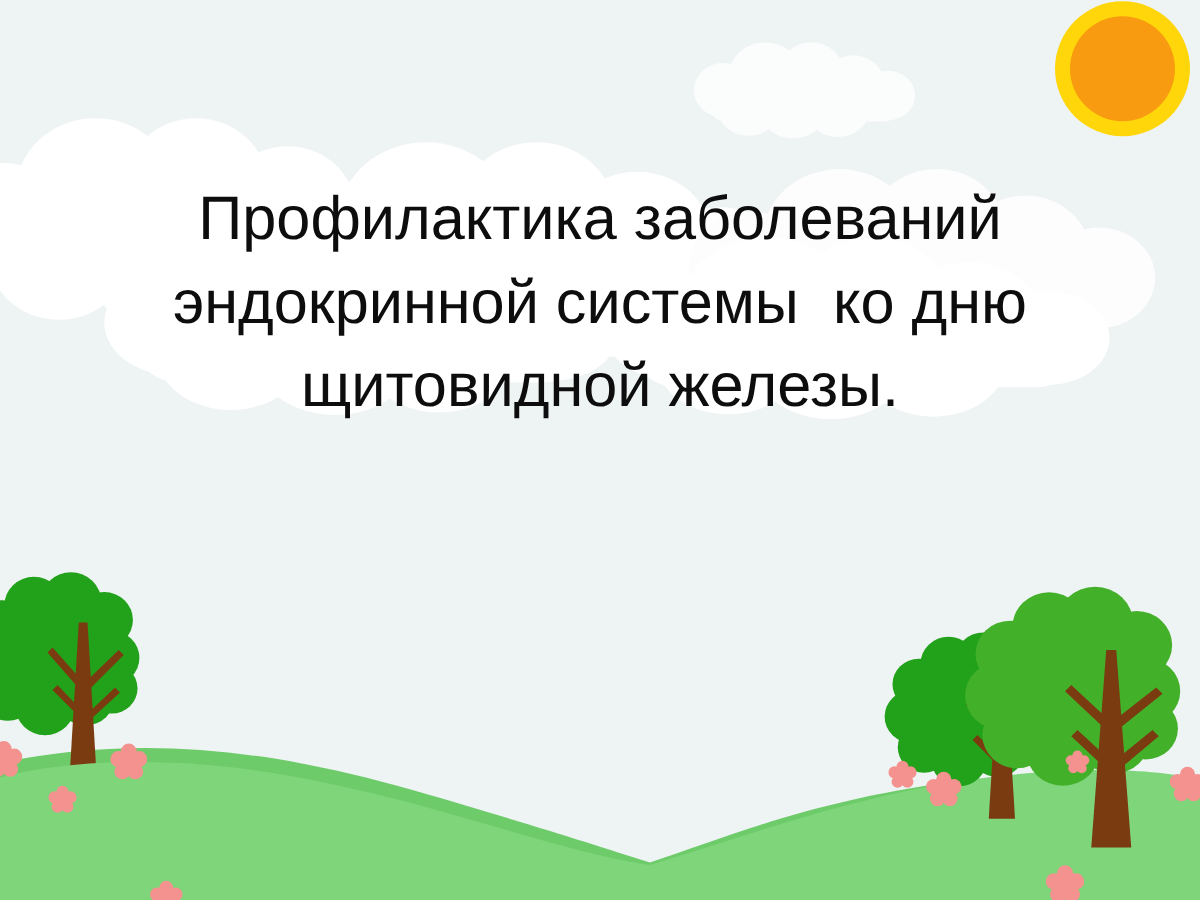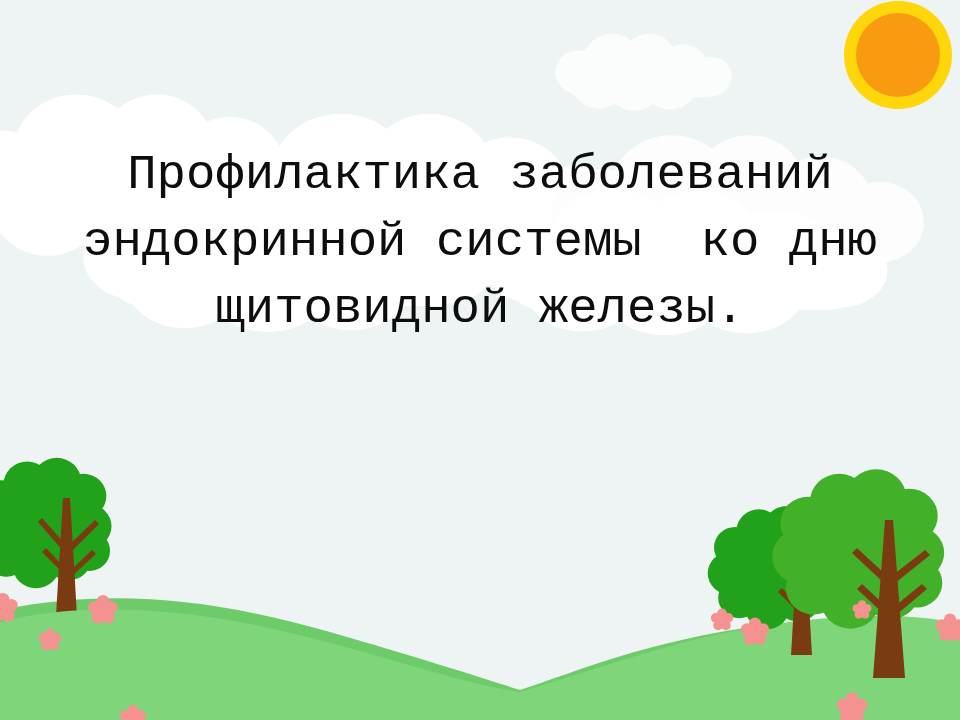--- a/index.html
+++ b/index.html
@@ -27,21 +27,21 @@
     top: 142px;
     width: 960px;
     text-align: center;
     z-index: 5;
     pointer-events: none;
   }
   #title-text {
     display: block;
     margin: 0;
     padding: 0 40px;
-    font-family: Liberation Mono, monospace;
+    font-family: Liberation Sans, sans-serif;
     font-size: 49px;
     font-weight: 400;
     line-height: 1.37;
     color: #0d0d0d;
     letter-spacing: 0px;
     white-space: pre-wrap;
   }
 </style>
 </head>
 <body>

